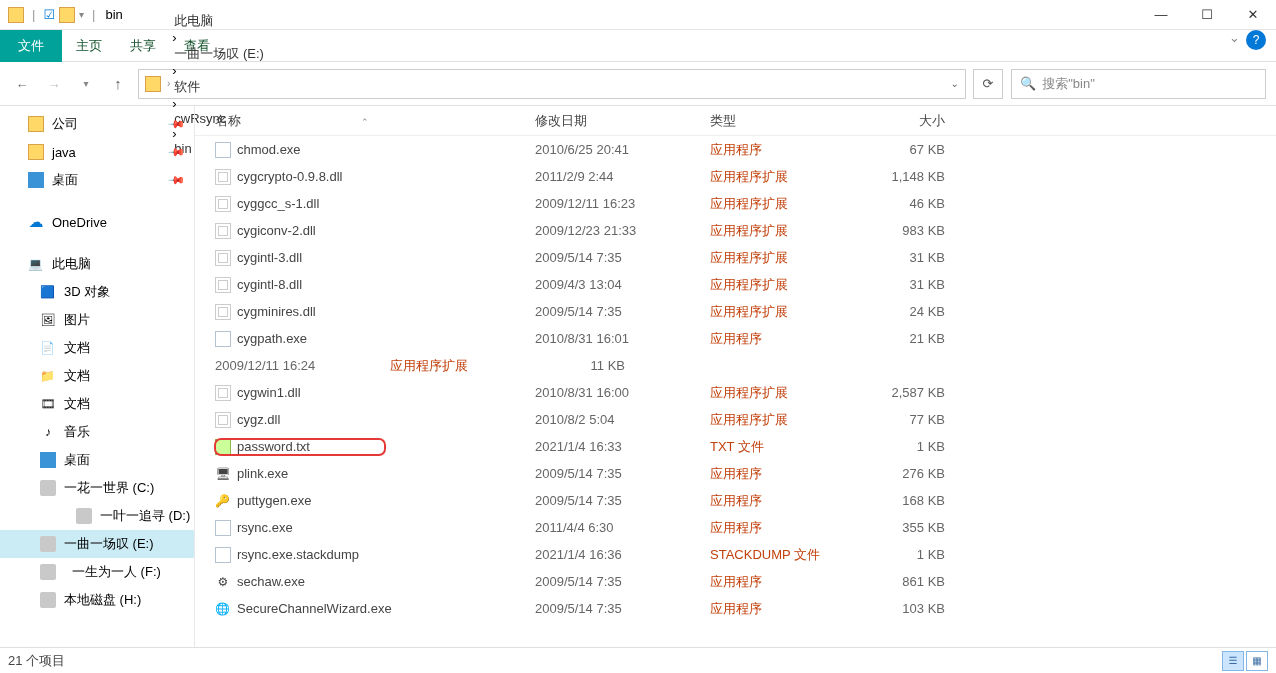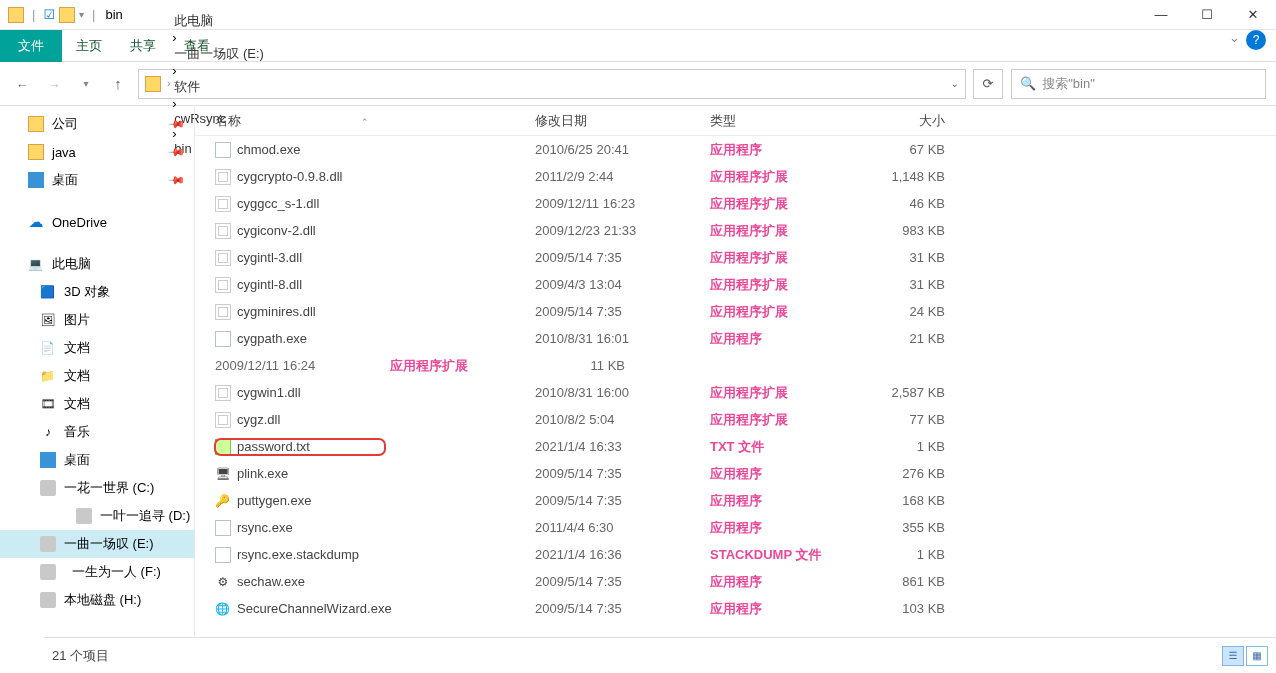--- a/index.html
+++ b/index.html
@@ -41,28 +41,28 @@
 .col-name { width: 320px; }
 .col-date { width: 175px; }
 .col-type { width: 155px; }
 .col-size { width: 80px; text-align: right; }
 .sort-arrow { font-size: 9px; color: #888; margin-left: 120px; }
 .filelist { flex: 1; overflow-y: auto; }
 .row { display: flex; height: 27px; align-items: center; padding-left: 20px; color: #444; }
 .row .nmcell { width: 320px; display: flex; align-items: center; gap: 6px; }
 .row .icon { width: 16px; height: 16px; display: inline-flex; align-items: center; justify-content: center; font-size: 12px; }
 .row .date { width: 175px; color: #666; }
-.row .type { width: 155px; color: #ec4899; font-weight: bold; }
+.row .type { width: 155px; color: #c2410c; }
 .row .size { width: 80px; text-align: right; color: #666; }
 .row.hl .nmcell { outline: 2px solid #e53935; outline-offset: -1px; padding-right:0; width: 170px; margin-right: 150px; border-radius: 6px;}
 .exeicon { background: #fff; border: 1px solid #b5c3d0; }
 .dllicon { background: #fff; border: 1px solid #ccc; position: relative; }
 .dllicon::after { content: ""; position: absolute; inset: 2px; border: 1px solid #ccc; }
 .txticon { background: #ccff99; border: 1px solid #88bb44; }
-.statusbar { height: 36px; border-top: 1px solid #e0e0e0; display: flex; align-items: center; padding: 0 8px; color: #444; margin-left: 44px; }
+.statusbar { height: 26px; border-top: 1px solid #e0e0e0; display: flex; align-items: center; padding: 0 8px; color: #444; }
 .statusbar .viewbtns { margin-left: auto; display: flex; gap: 2px; }
 .statusbar .vbtn { width: 22px; height: 20px; border: 1px solid #82b7e8; display:flex; align-items:center; justify-content:center; font-size:10px; color:#3a6ea5;}
 .statusbar .vbtn.active { background: #cce5ff; }
 .up { font-size: 15px; }
 </style>
 </head>
 <body>
 
 <div class="titlebar">
   <div class="qat">

